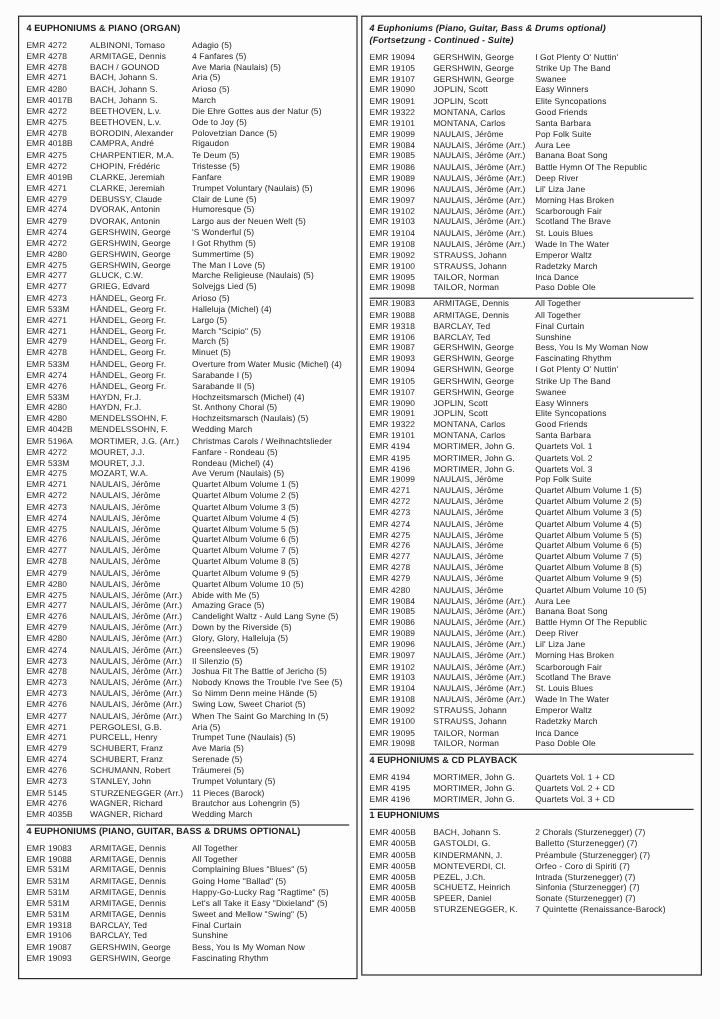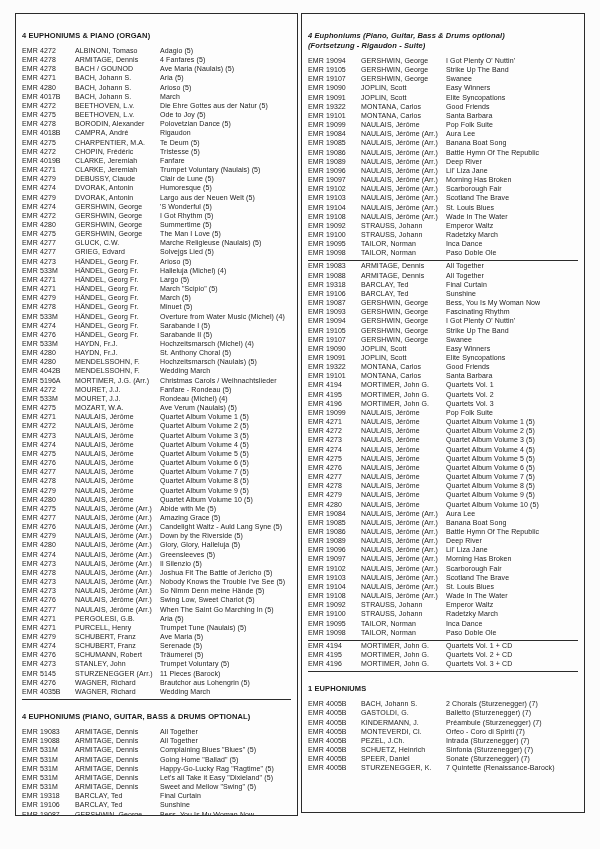--- a/index.html
+++ b/index.html
@@ -19,21 +19,21 @@
   }
   #box-left{left:15px;width:283px;height:803px;}
   #box-right{left:301px;width:284px;height:800px;}
   .section-divider{
     border:none;border-top:1px solid #2b2b2b;
     margin:3px 0 0 0;
   }
   .section-header{
     font-size:7.5px;font-weight:bold;
     line-height:10px;letter-spacing:.1px;
-    margin:12px 0 5px 0;
+    margin:0 0 5px 0;
     white-space:nowrap;
   }
   .section-header.italic{font-style:italic;}
   .section-header .subheader{display:block;}
   .catalog-row{
     display:flex;
     line-height:9.15px;font-size:7px;
     letter-spacing:.1px;white-space:nowrap;
   }
   .cell-code{flex:0 0 53px;overflow:hidden;}
@@ -453,21 +453,21 @@
       <span class="cell-title">Bess, You Is My Woman Now</span>
     </div>
     <div class="catalog-row">
       <span class="cell-code">EMR 19093</span>
       <span class="cell-composer">GERSHWIN, George</span>
       <span class="cell-title">Fascinating Rhythm</span>
     </div>
   </div>
 
 <div id="box-right" class="catalog-box">
-    <div class="section-header italic"><span>4 Euphoniums (Piano, Guitar, Bass &amp; Drums optional)</span><span class="subheader">(Fortsetzung - Rigaudon - Suite)</span></div>
+    <div class="section-header italic"><span>4 Euphoniums (Piano, Guitar, Bass &amp; Drums optional)</span><span class="subheader">(Fortsetzung - Continued - Suite)</span></div>
     <div class="catalog-row">
       <span class="cell-code">EMR 19094</span>
       <span class="cell-composer">GERSHWIN, George</span>
       <span class="cell-title">I Got Plenty O' Nuttin'</span>
     </div>
     <div class="catalog-row">
       <span class="cell-code">EMR 19105</span>
       <span class="cell-composer">GERSHWIN, George</span>
       <span class="cell-title">Strike Up The Band</span>
     </div>
@@ -771,20 +771,21 @@
       <span class="cell-code">EMR 19095</span>
       <span class="cell-composer">TAILOR, Norman</span>
       <span class="cell-title">Inca Dance</span>
     </div>
     <div class="catalog-row">
       <span class="cell-code">EMR 19098</span>
       <span class="cell-composer">TAILOR, Norman</span>
       <span class="cell-title">Paso Doble Ole</span>
     </div>
     <div class="section-divider"></div>
+    <div class="section-header"><span>4 EUPHONIUMS &amp; CD PLAYBACK</span></div>
     <div class="catalog-row">
       <span class="cell-code">EMR 4194</span>
       <span class="cell-composer">MORTIMER, John G.</span>
       <span class="cell-title">Quartets Vol. 1 + CD</span>
     </div>
     <div class="catalog-row">
       <span class="cell-code">EMR 4195</span>
       <span class="cell-composer">MORTIMER, John G.</span>
       <span class="cell-title">Quartets Vol. 2 + CD</span>
     </div>

